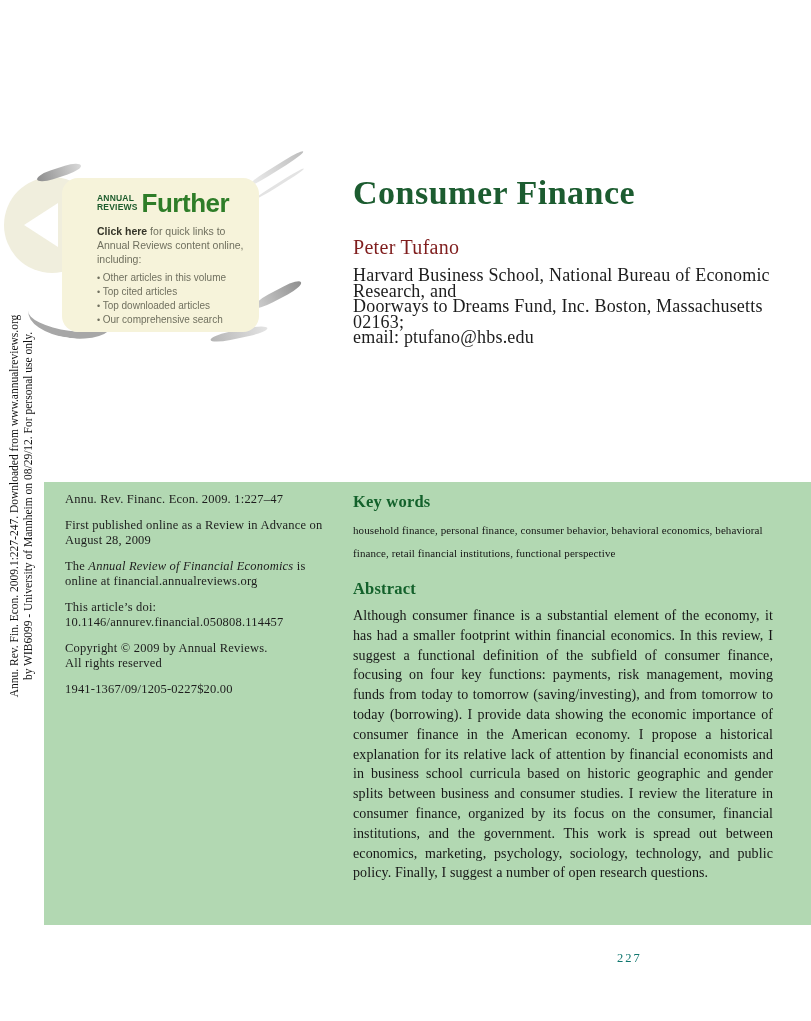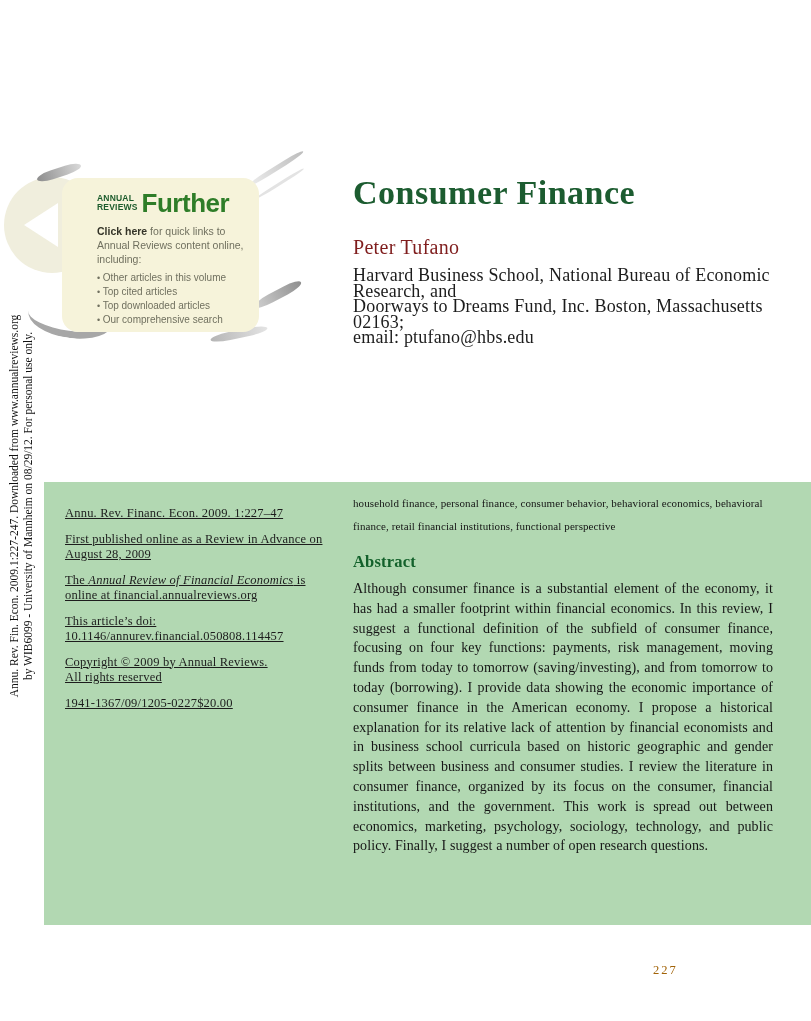--- a/index.html
+++ b/index.html
@@ -81,41 +81,41 @@
     position:absolute;left:353px;top:268px;
     font-size:18px;line-height:15.5px;color:#1c1c1c;letter-spacing:.2px;
   }
 
   
   .green-panel{
     position:absolute;left:44px;top:482px;width:767px;height:443px;
     background:var(--panel-green);
   }
   .cite-col{
-    position:absolute;left:21px;top:24px;width:276px;
-    font-size:12.5px;line-height:15.5px;color:var(--ink);letter-spacing:.2px;text-decoration:underline;
+    position:absolute;left:21px;top:10px;width:276px;
+    font-size:12.5px;line-height:15.5px;color:var(--ink);letter-spacing:.2px;
   }
   .cite-col p{margin-bottom:10px;}
   .right-col{
     position:absolute;left:309px;top:10px;width:420px;
   }
   .right-col h2{
     font-size:16.5px;color:var(--heading-green);font-weight:bold;
     letter-spacing:.2px;margin-bottom:7px;
   }
   .kw-text{
     font-size:11px;line-height:23px;color:#161616;margin-bottom:14px;letter-spacing:.1px;
   }
   .abs-text{
     font-size:14px;line-height:19.8px;color:#161616;text-align:justify;letter-spacing:.1px;
   }
 
   .page-number{
-    position:absolute;left:653px;top:951px;
-    font-size:12.5px;color:#a16207;letter-spacing:2px;margin-top:12px;
+    position:absolute;left:617px;top:951px;
+    font-size:12.5px;color:#0f766e;letter-spacing:2px;
   }
 </style>
 </head>
 <body>
 
 <div class="page">
 
   <div class="sidebar-note">
     <div>Annu. Rev. Fin. Econ. 2009.1:227-247. Downloaded from www.annualreviews.org</div>
     <div>by WIB6099 - University of Mannheim on 08/29/12. For personal use only.</div>
@@ -176,20 +176,21 @@
         <span>10.1146/annurev.financial.050808.114457</span>
       </p>
       <p>
         <span>Copyright © 2009 by Annual Reviews.</span><br>
         <span>All rights reserved</span>
       </p>
       <p>1941-1367/09/1205-0227$20.00</p>
     </div>
 
     <div class="right-col">
+      <h2>Key words</h2>
       <p class="kw-text">household finance, personal finance, consumer behavior, behavioral economics, behavioral finance, retail financial institutions, functional perspective</p>
       <h2>Abstract</h2>
       <p class="abs-text">Although consumer finance is a substantial element of the economy, it has had a smaller footprint within financial economics. In this review, I suggest a functional definition of the subfield of consumer finance, focusing on four key functions: payments, risk management, moving funds from today to tomorrow (saving/investing), and from tomorrow to today (borrowing). I provide data showing the economic importance of consumer finance in the American economy. I propose a historical explanation for its relative lack of attention by financial economists and in business school curricula based on historic geographic and gender splits between business and consumer studies. I review the literature in consumer finance, organized by its focus on the consumer, financial institutions, and the government. This work is spread out between economics, marketing, psychology, sociology, technology, and public policy. Finally, I suggest a number of open research questions.</p>
     </div>
 
   </div>
 
   <div class="page-number">227</div>
 
 </div>

